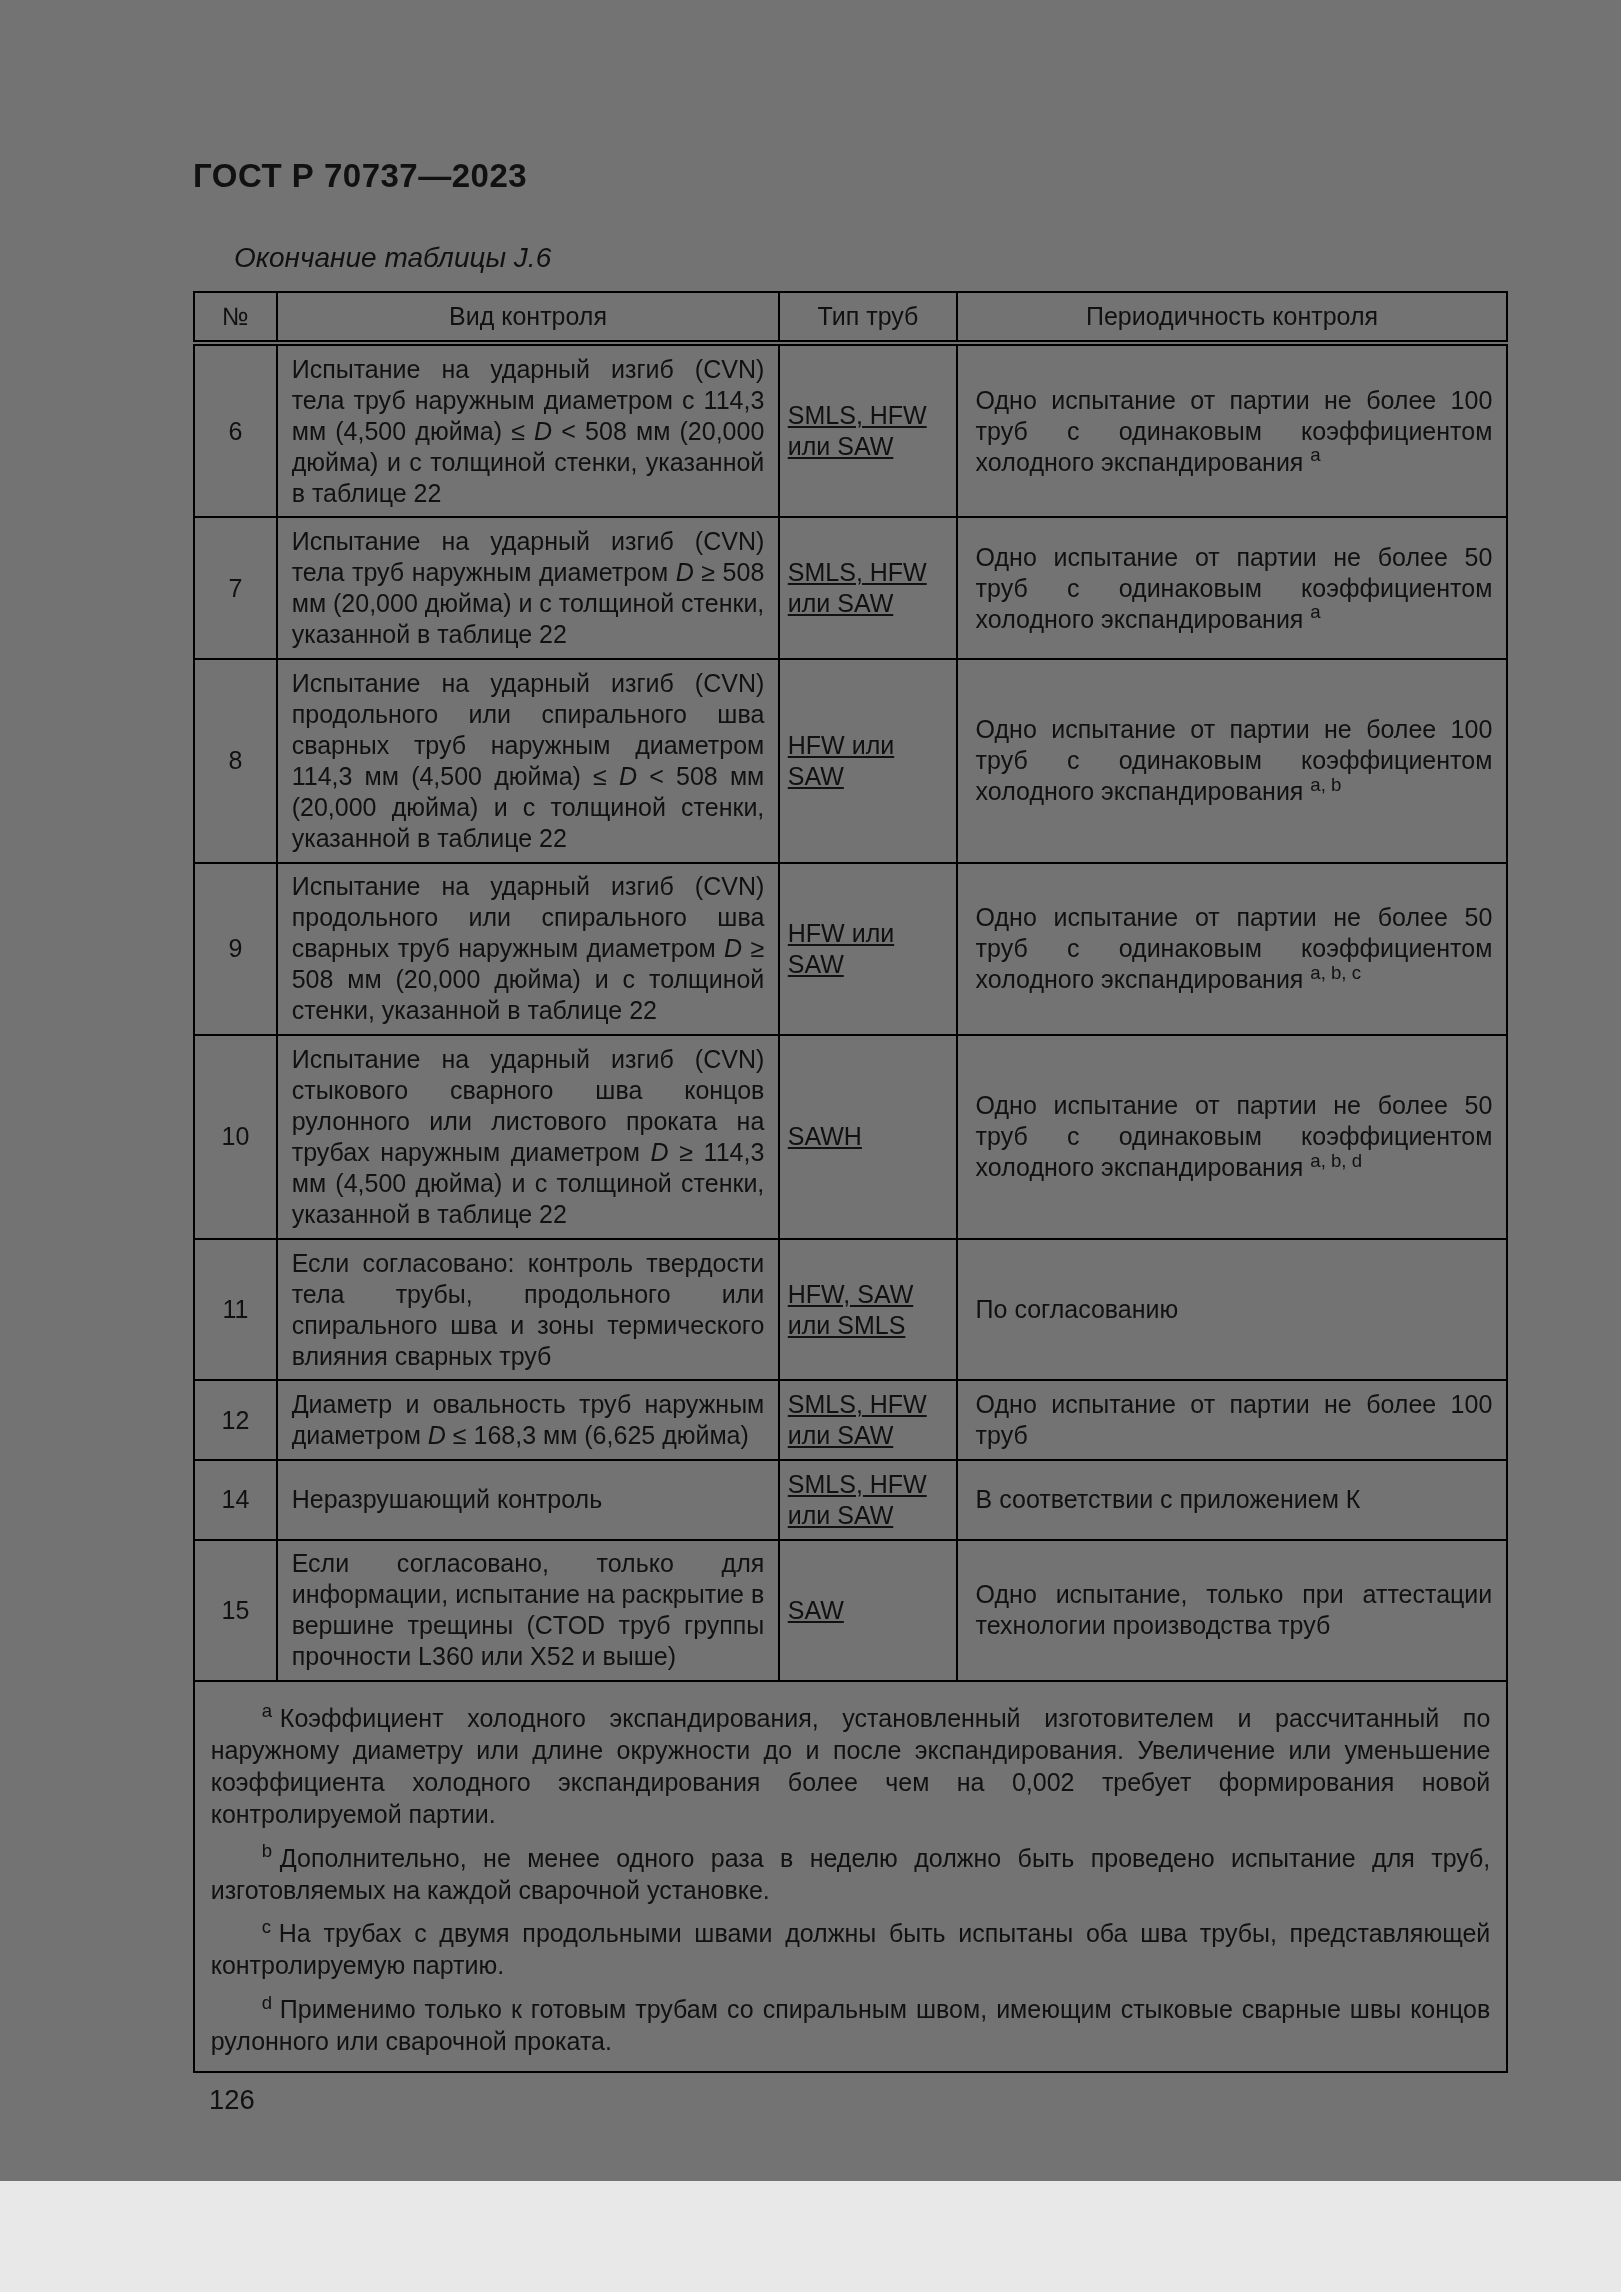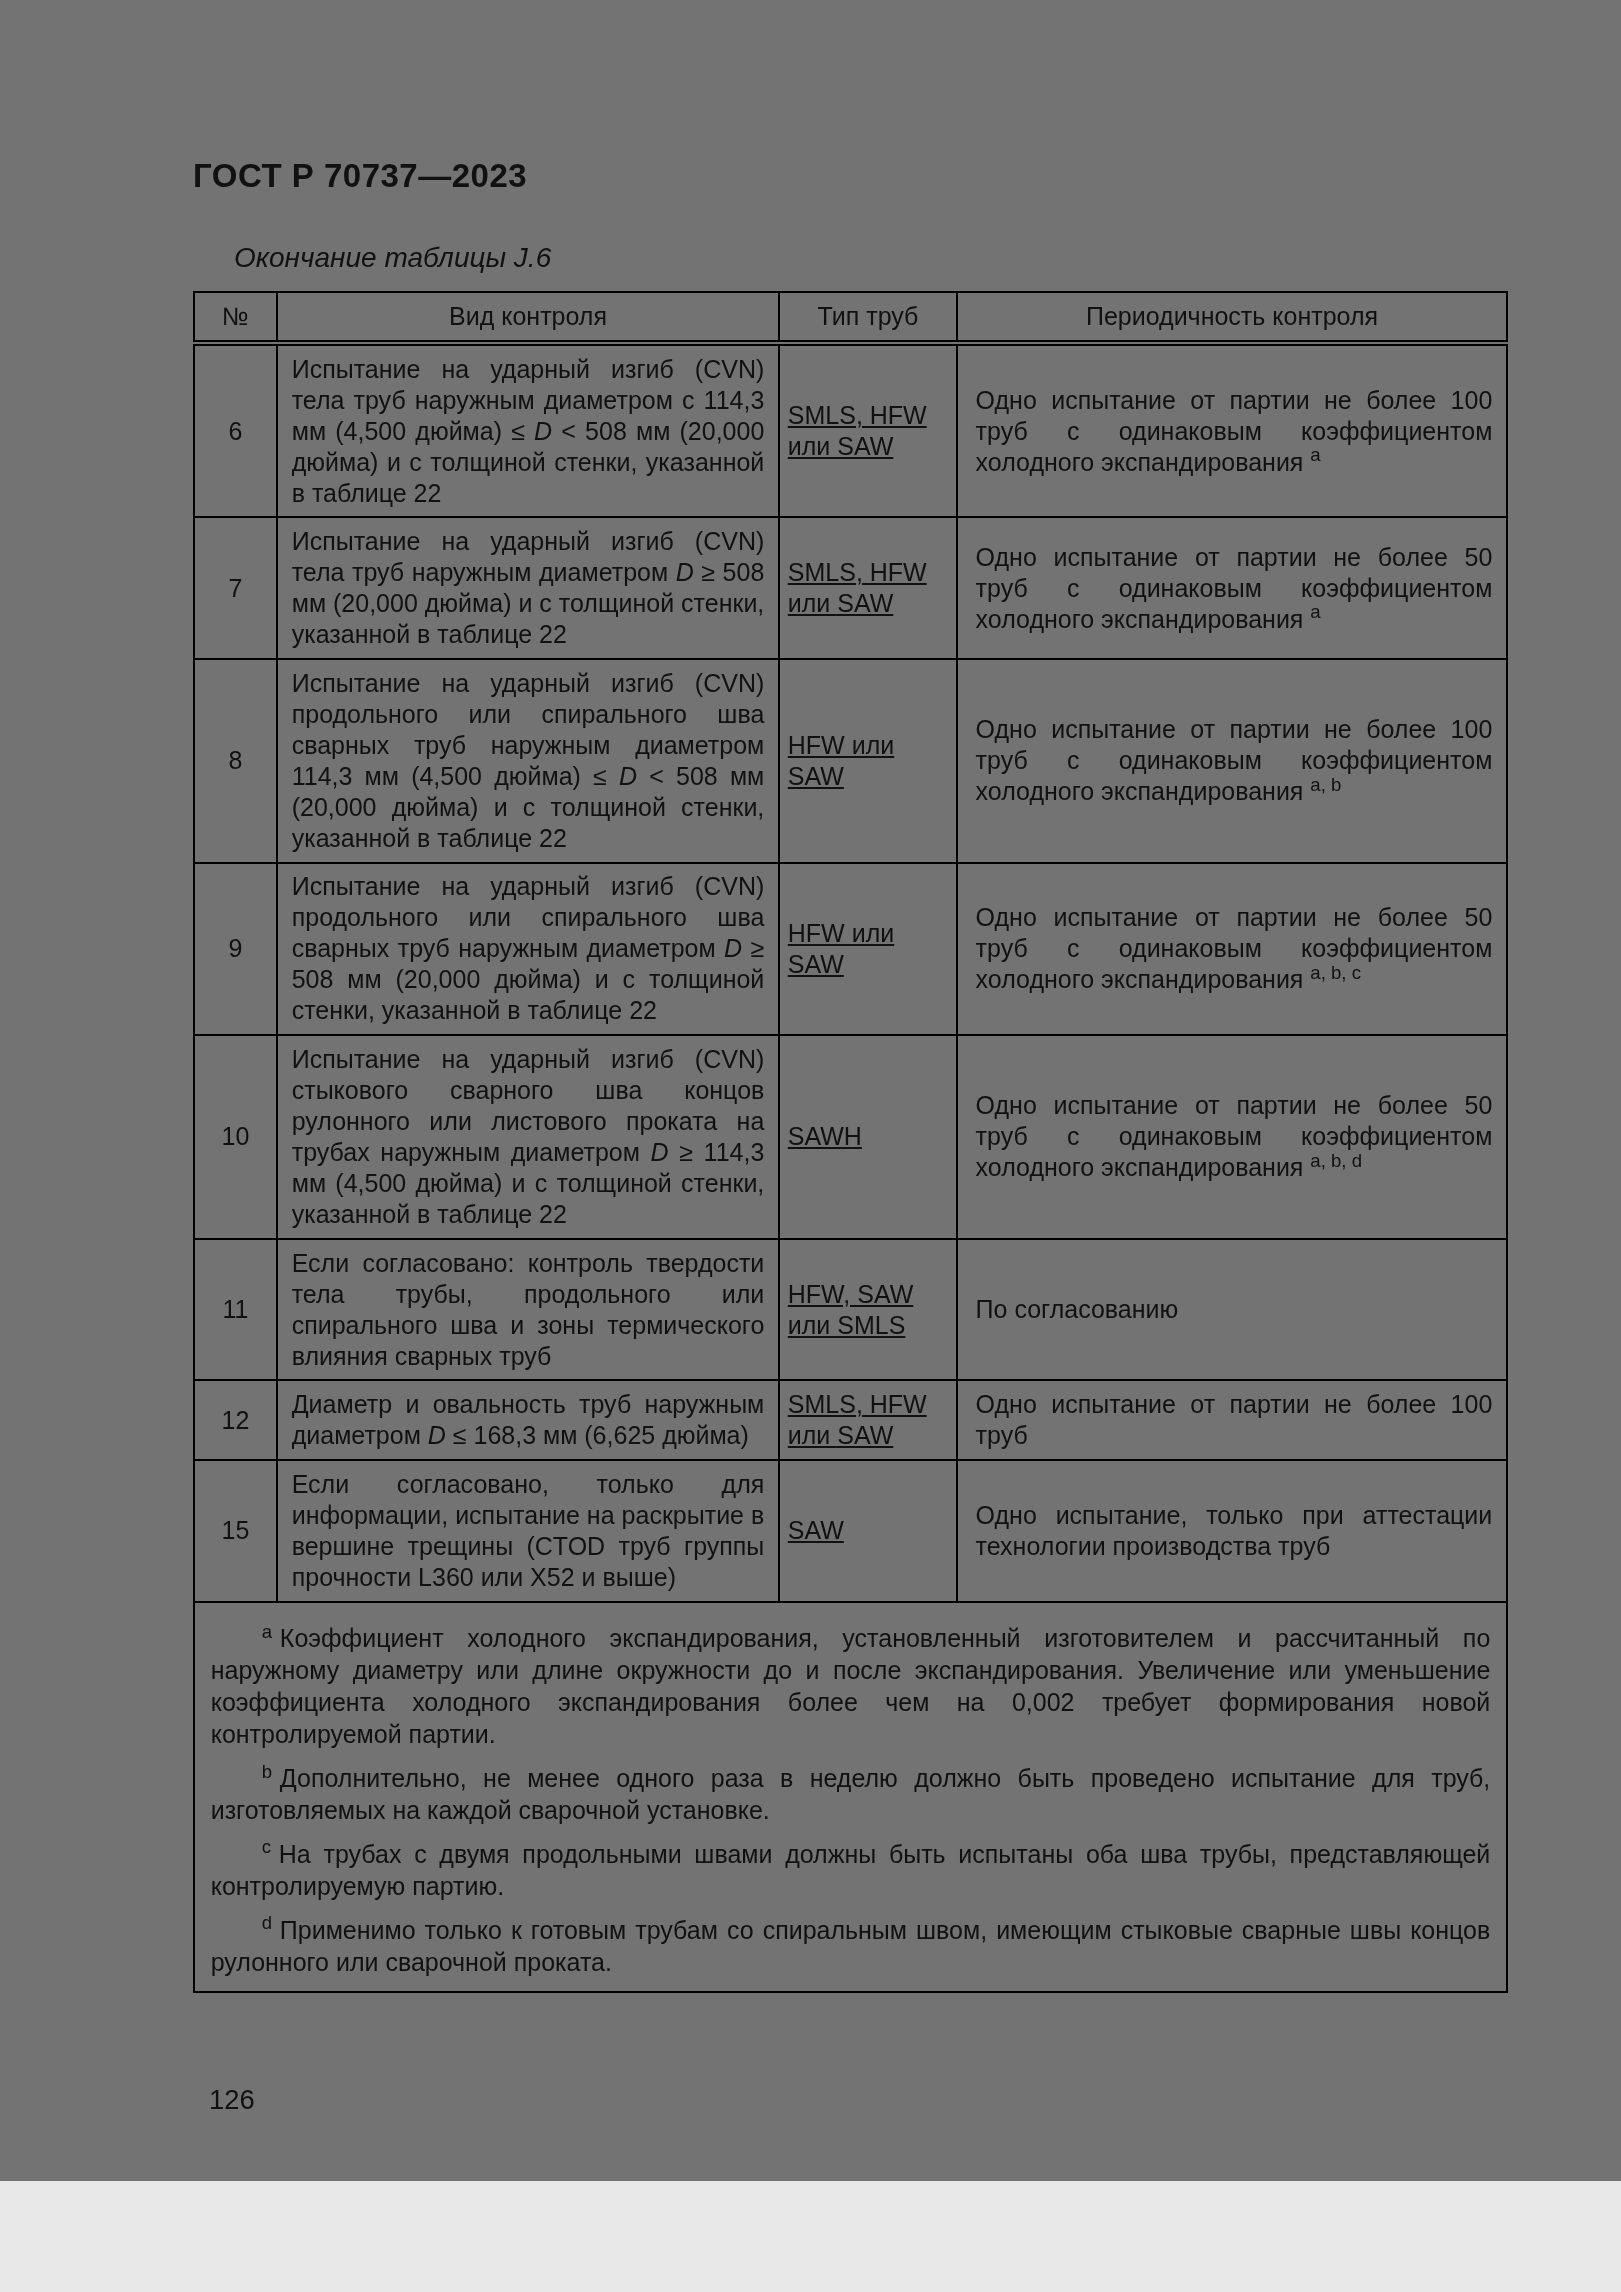--- a/index.html
+++ b/index.html
@@ -154,20 +154,26 @@
   </tr>
 
   <tr>
     <td class="c-num">12</td>
     <td class="c-kind">Диаметр и овальность труб наружным диаметром <i>D</i> ≤ 168,3 мм (6,625 дюйма)</td>
     <td class="c-type">SMLS, HFW или SAW</td>
     <td class="c-per"><span class="per-text">Одно испытание от партии не более 100 труб</span></td>
   </tr>
 
 
+  <tr>
+    <td class="c-num">14</td>
+    <td class="c-kind">Неразрушающий контроль</td>
+    <td class="c-type">SMLS, HFW или SAW</td>
+    <td class="c-per"><span class="per-text">В соответствии с приложением К</span></td>
+  </tr>
 
   <tr>
     <td class="c-num">15</td>
     <td class="c-kind">Если согласовано, только для информации, испытание на раскрытие в вершине трещины (CTOD труб группы прочности L360 или X52 и выше)</td>
     <td class="c-type">SAW</td>
     <td class="c-per"><span class="per-text">Одно испытание, только при аттестации технологии производства труб</span></td>
   </tr>
 </tbody>
     <tbody>
       <tr>

